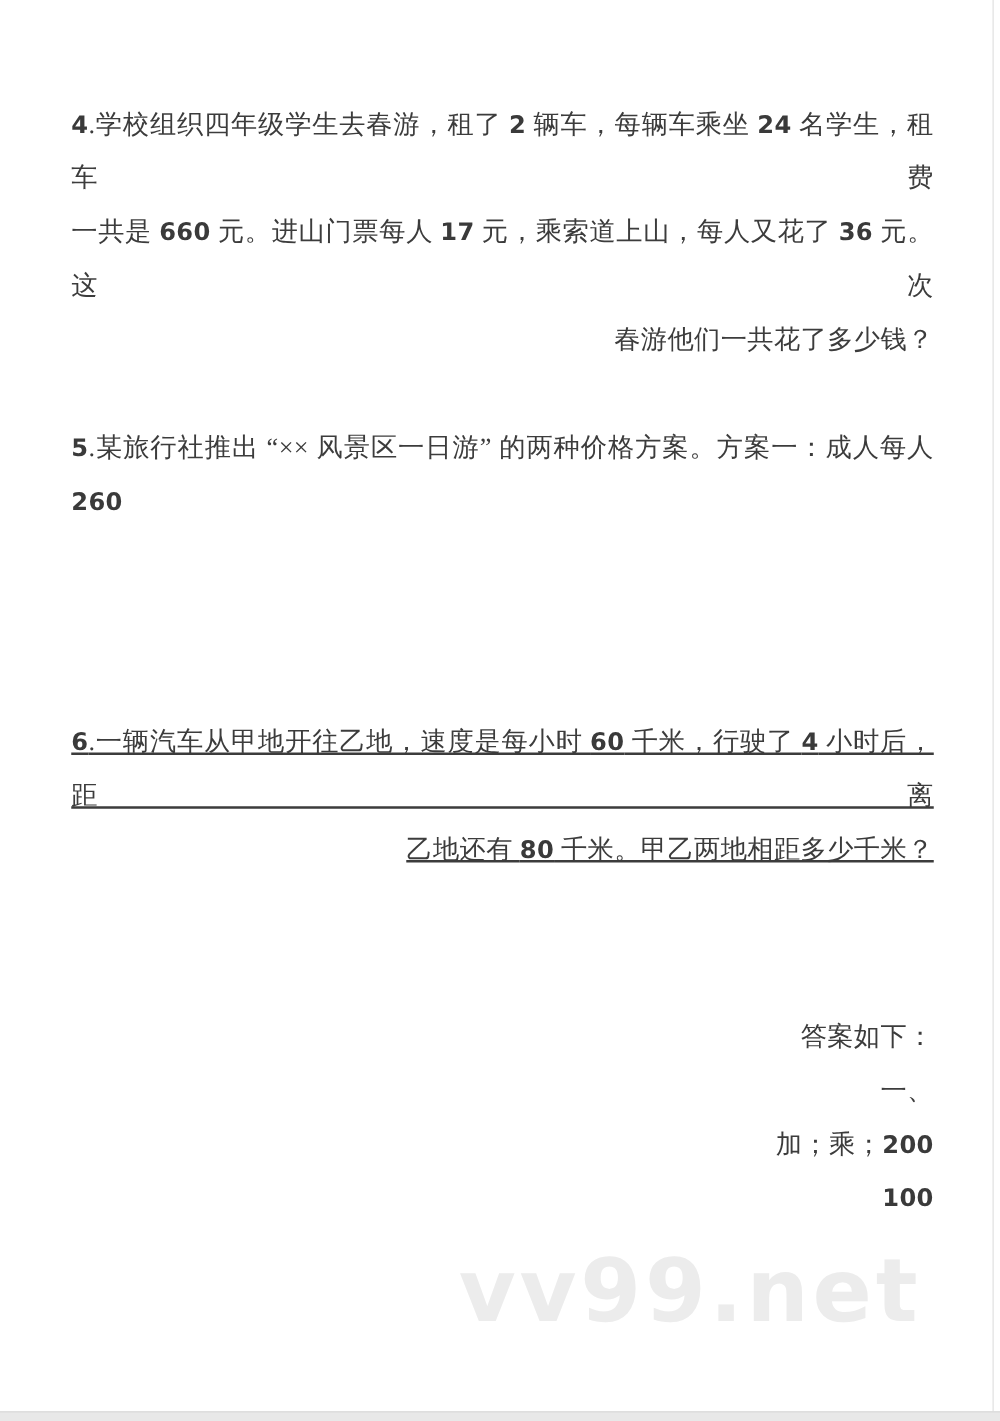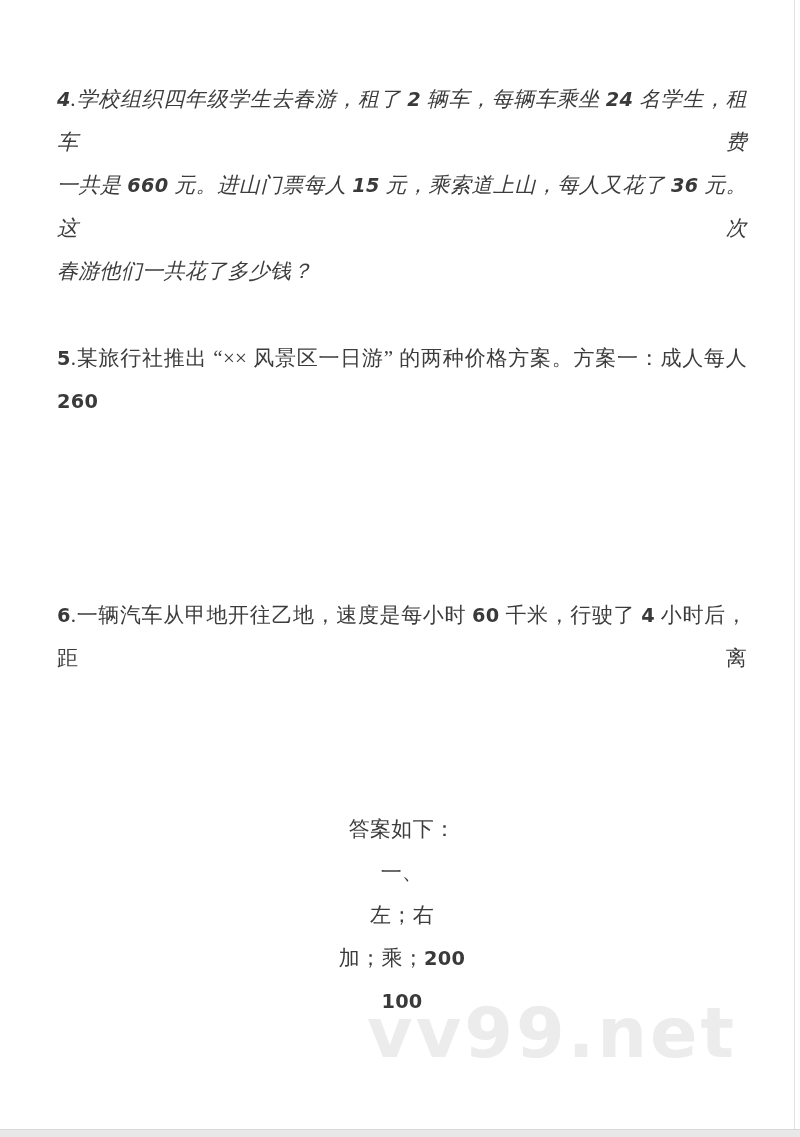--- a/index.html
+++ b/index.html
@@ -17,30 +17,30 @@
   }
   .para {
     position: absolute;
     left: 57px;
     width: 690px;
     font-size: 21px;
     line-height: 43px;
     color: #3c3c3c;
     letter-spacing: 0.3px;
   }
-  .para .line { text-align: left; }
+  .para .line { text-align: right; }
   .para .line.jl {
     text-align: justify;
     text-align-last: justify;
   }
-  .p4 { top: 78px; font-style: italic; }
+  .p4 { top: 78px; }
   .p5 { top: 337px; }
-  .p6 { top: 594px; }
+  .p6 { top: 572px; text-decoration: underline; }
   .answers { top: 808px; }
-  .answers .line { text-align: center; }
+  .answers .line { text-align: right; }
   .num {
     font-family: "DejaVu Sans", "Liberation Sans", sans-serif;
     font-weight: bold;
     font-size: 0.92em;
     color: #3a3a3a;
   }
   .watermark {
     position: absolute;
     left: 367px;
     top: 998px;
@@ -71,36 +71,36 @@
     border-top: 1px solid #d9d9d9;
   }
 </style>
 </head>
 <body>
 
 <div id="page">
 
   <div class="para p4">
     <div class="line jl cjk"><span class="num">4</span>.学校组织四年级学生去春游，租了 <span class="num">2</span> 辆车，每辆车乘坐 <span class="num">24</span> 名学生，租车费</div>
-    <div class="line jl cjk">一共是 <span class="num">660</span> 元。进山门票每人 <span class="num">15</span> 元，乘索道上山，每人又花了 <span class="num">36</span> 元。这次</div>
+    <div class="line jl cjk">一共是 <span class="num">660</span> 元。进山门票每人 <span class="num">17</span> 元，乘索道上山，每人又花了 <span class="num">36</span> 元。这次</div>
     <div class="line cjk">春游他们一共花了多少钱？</div>
   </div>
 
   <div class="para p5">
     <div class="line jl cjk"><span class="num">5</span>.某旅行社推出 “×× 风景区一日游” 的两种价格方案。方案一：成人每人 <span class="num">260</span></div>
   </div>
 
   <div class="para p6">
     <div class="line jl cjk"><span class="num">6</span>.一辆汽车从甲地开往乙地，速度是每小时 <span class="num">60</span> 千米，行驶了 <span class="num">4</span> 小时后，距离</div>
+    <div class="line cjk">乙地还有 <span class="num">80</span> 千米。甲乙两地相距多少千米？</div>
   </div>
 
   <div class="para answers">
     <div class="line cjk">答案如下：</div>
     <div class="line cjk">一、</div>
-    <div class="line cjk">左；右</div>
     <div class="line cjk">加；乘；<span class="num">200</span></div>
     <div class="line cjk"><span class="num">100</span></div>
   </div>
 
   <div class="watermark">vv99.net</div>
 
   <div class="page-right-edge"></div>
   <div class="page-bottom-edge"></div>
 
 </div>

